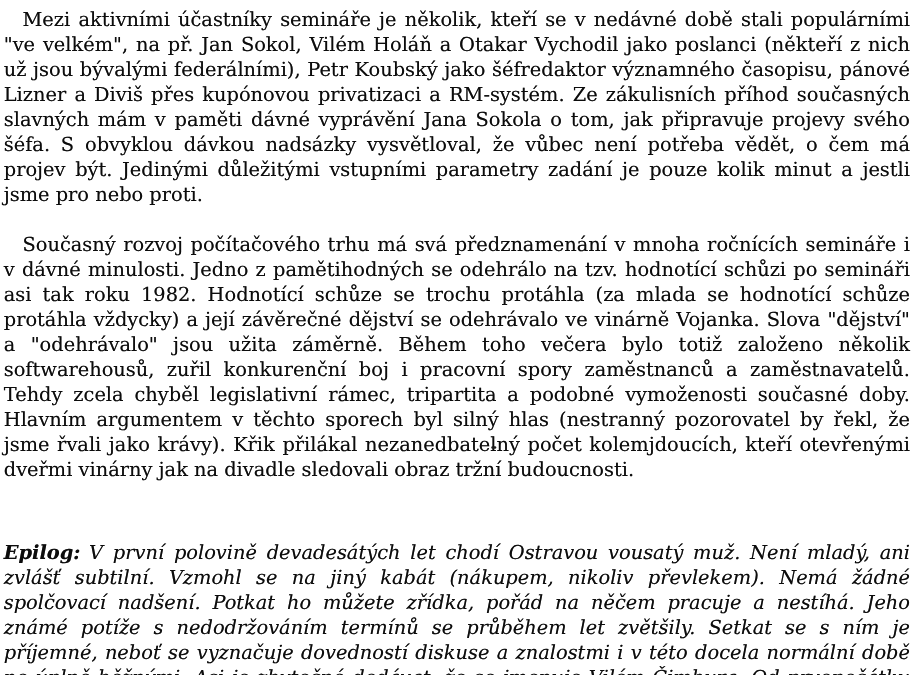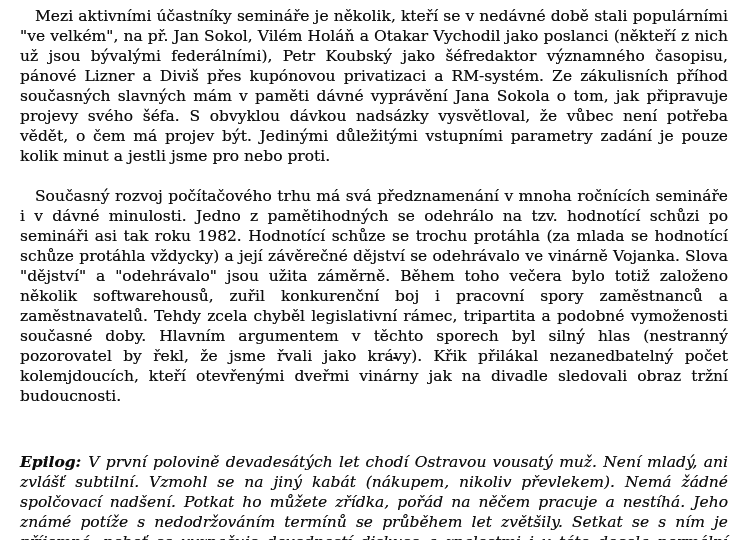--- a/index.html
+++ b/index.html
@@ -10,21 +10,21 @@
   body {
     width: 736px;
     height: 540px;
     overflow: hidden;
   }
   .page {
     position: relative;
     box-sizing: border-box;
     width: 736px;
     height: 540px;
-    padding: 6px 8px 0 20px;
+    padding: 6px 8px 0 3px;
     background: #ffffff;
     color: #0c0c0c;
     font-family: "DejaVu Serif", "Liberation Serif", serif;
     font-size: 15.5px;
     line-height: 20px;
     text-align: justify;
     
     text-shadow: 0 0 0.5px rgba(0,0,0,0.55);
   }
   .para {

